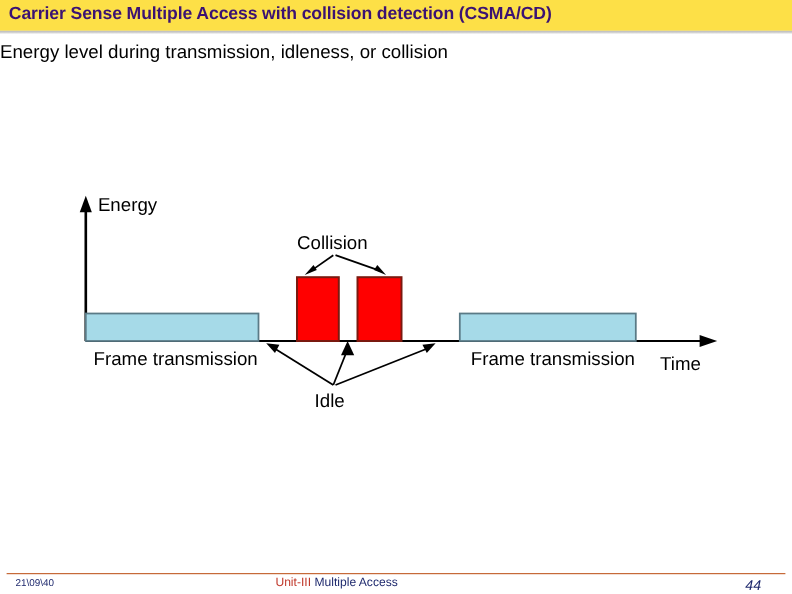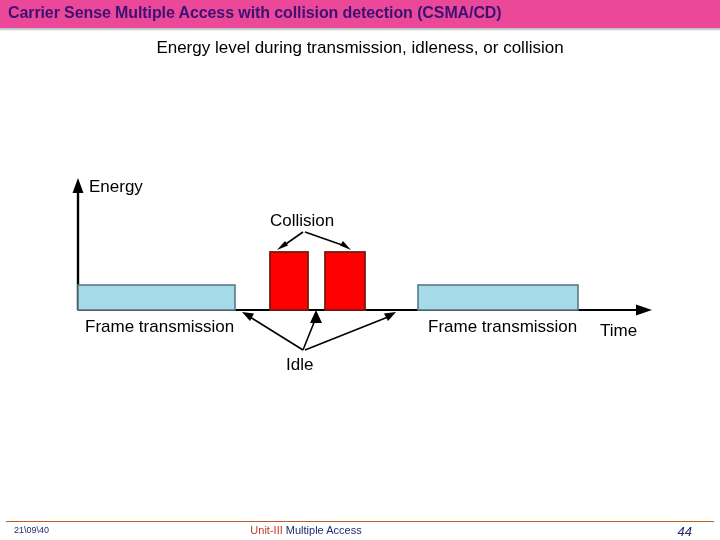--- a/index.html
+++ b/index.html
@@ -15,21 +15,21 @@
     position: relative;
   }
 
   
   #title-bar {
     position: absolute;
     left: 0;
     top: 0;
     width: 720px;
     height: 28px;
-    background: #ec4899;
+    background: #fde047;
     box-sizing: border-box;
   }
   #title-text {
     position: absolute;
     left: 8px;
     top: 4px;
     font-size: 16px;
     font-weight: bold;
     color: #3b1273;
     letter-spacing: -0.1px;
@@ -43,21 +43,20 @@
     height: 3px;
     background: linear-gradient(to bottom, #b9b9b9 0%, #d6d6d6 60%, #ffffff 100%);
   }
 
   
   #subtitle {
     position: absolute;
     left: 0;
     top: 38px;
     width: 720px;
-    text-align: center;
     font-size: 17px;
     color: #000000;
     white-space: nowrap;
   }
 
   
   #figure {
     position: absolute;
     left: 0;
     top: 160px;

